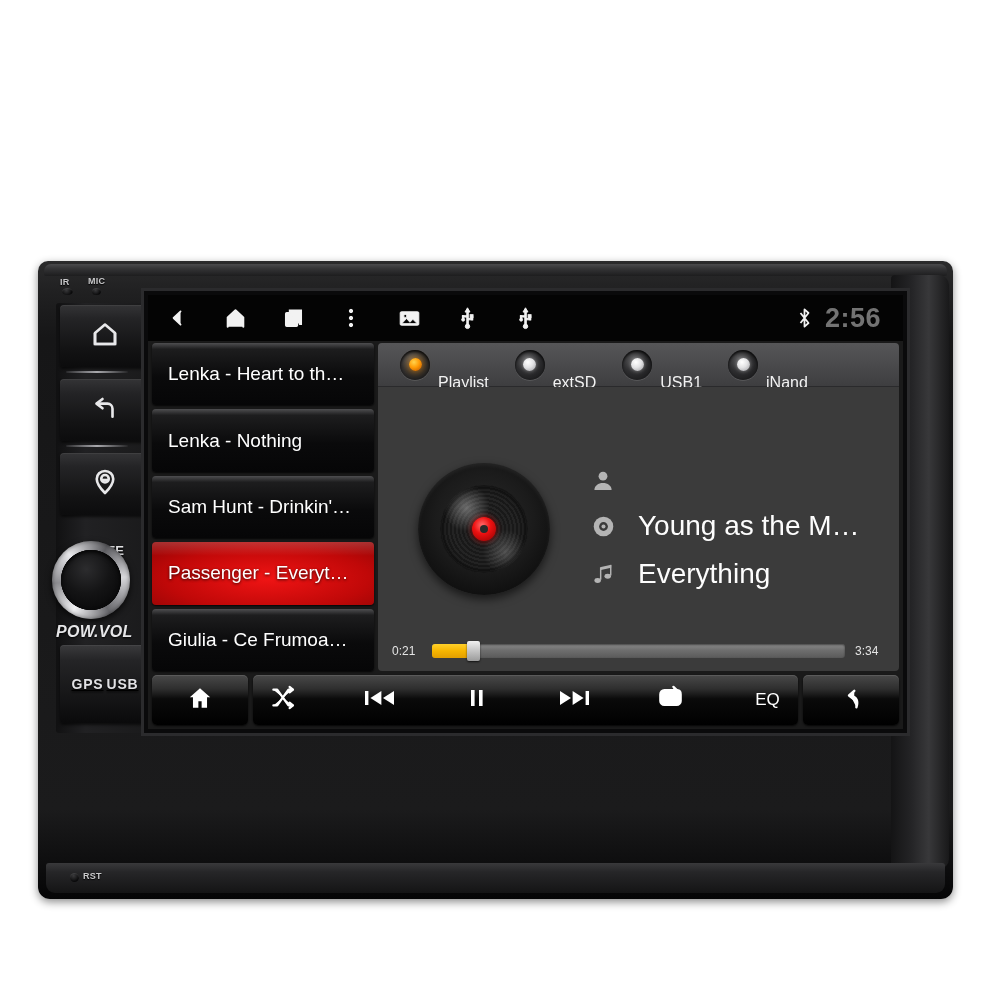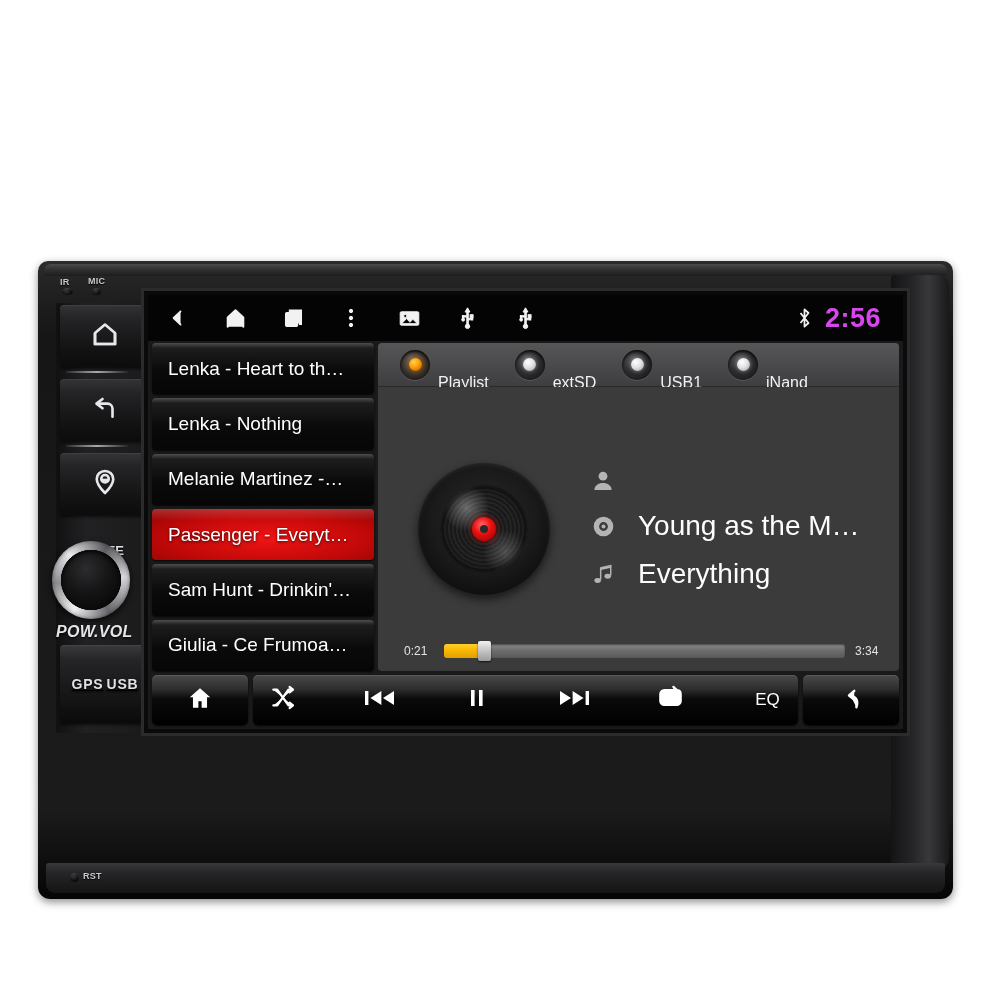--- a/index.html
+++ b/index.html
@@ -136,21 +136,21 @@
     display: flex; align-items: center;
   }
   .sb-icon {
     width: 58px; height: 46px;
     display: flex; align-items: center; justify-content: center;
   }
   .sb-icon svg { fill: #f2f2f2; stroke: #f2f2f2; }
   #sb-spacer { flex: 1; }
   #sb-bt { width: 40px; height: 46px; display: flex; align-items: center; justify-content: center; }
   #sb-clock {
-    color: #d946ef; font-size: 27px; font-weight: bold;
+    color: #737373; font-size: 27px; font-weight: bold;
     padding-right: 22px; letter-spacing: .5px;
   }
 
   
   #playlist {
     position: absolute; left: 4px; top: 48px; width: 222px; bottom: 58px;
     display: flex; flex-direction: column; gap: 4px;
   }
   .pl-item {
     flex: 1;
@@ -241,21 +241,21 @@
   .meta-icon { width: 26px; height: 26px; display: flex; align-items: center; justify-content: center; }
   .meta-icon svg { fill: #b4b4b4; }
   .meta-text {
     color: #fdfdfd; font-size: 28px;
     white-space: nowrap; overflow: hidden; max-width: 268px;
   }
 
   
   #progress-row {
     position: absolute; left: 14px; right: 14px; bottom: 8px; height: 24px;
-    display: flex; align-items: center; gap: 10px; margin-left: 12px;
+    display: flex; align-items: center; gap: 10px;
   }
   .time-txt { color: #e4e4e4; font-size: 12px; min-width: 30px; }
   #track-bar {
     flex: 1; height: 14px; position: relative;
     background: linear-gradient(180deg,#8c8c8c 0%,#6e6e6e 45%,#5a5a5a 100%);
     border-radius: 3px;
     box-shadow: inset 0 1px 2px rgba(0,0,0,.5);
   }
   #track-fill {
     position: absolute; left: 0; top: 0; height: 100%;
@@ -410,23 +410,22 @@
         <svg width="17" height="24" viewBox="0 0 16 24" fill="none" stroke="#f2f2f2" stroke-width="1.8" stroke-linejoin="round">
             <path d="M4 7l8 10-4 3.6V3.4l4 3.6-8 10"></path>
           </svg>
       </div>
       <div id="sb-clock">2:56</div>
     </div>
 
     <div id="playlist">
       <div class="pl-item">Lenka - Heart to th…</div>
       <div class="pl-item">Lenka - Nothing</div>
-      <div class="pl-item">Melanie Martinez -…</div>
+      <div class="pl-item">Sam Hunt - Drinkin'…</div>
       <div class="pl-item active">Passenger - Everyt…</div>
-      <div class="pl-item">Sam Hunt - Drinkin'…</div>
       <div class="pl-item">Giulia - Ce Frumoa…</div>
     </div>
 
     <div id="right-pane">
 
       <div id="source-bar">
         <div class="src-opt">
           <span class="led led-on">
               <span class="led-core"></span>
             </span>

